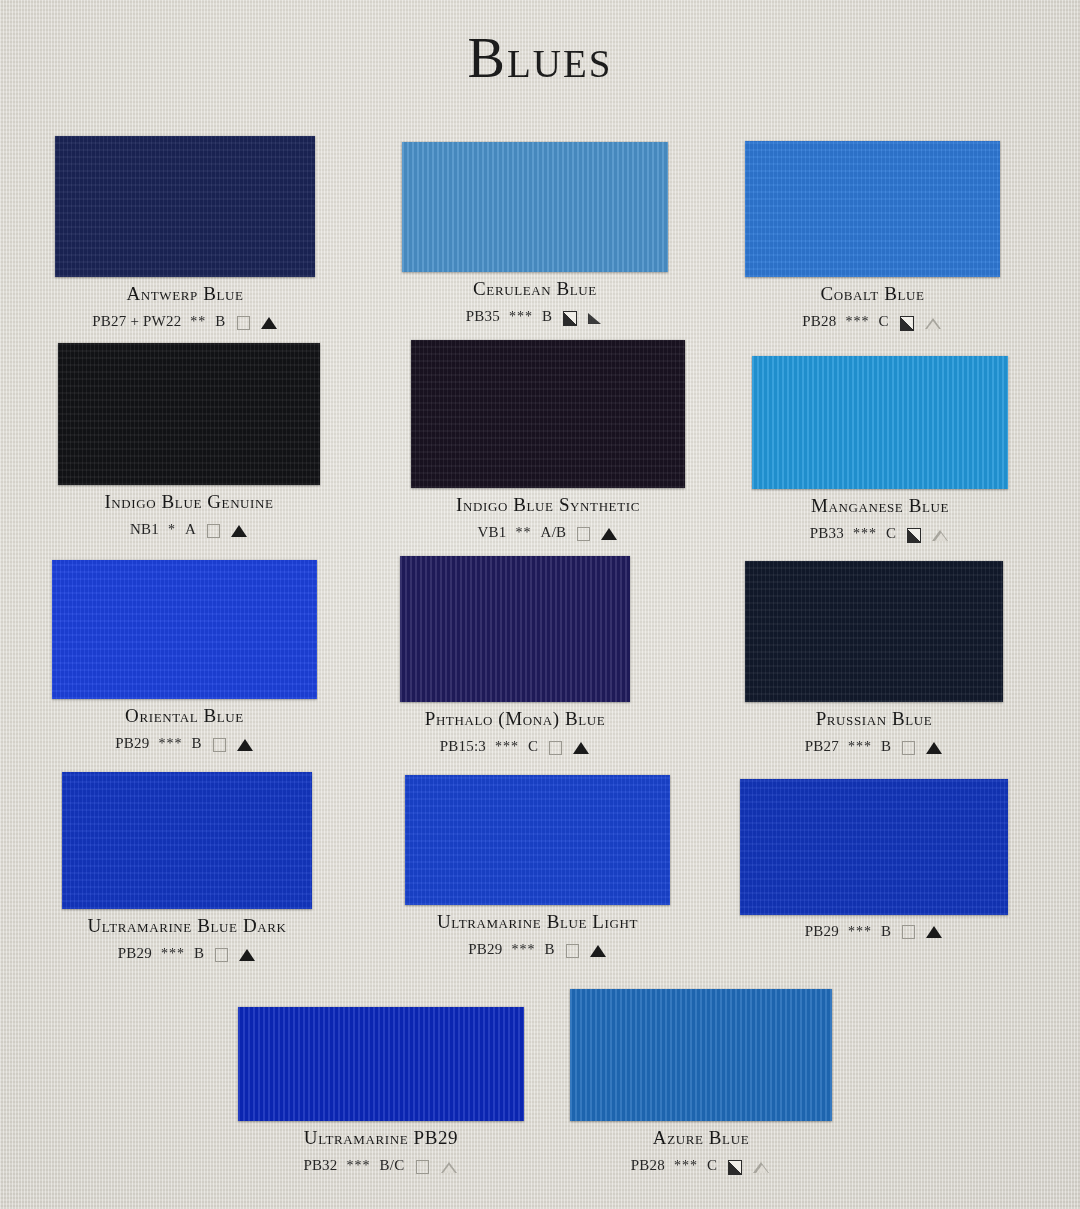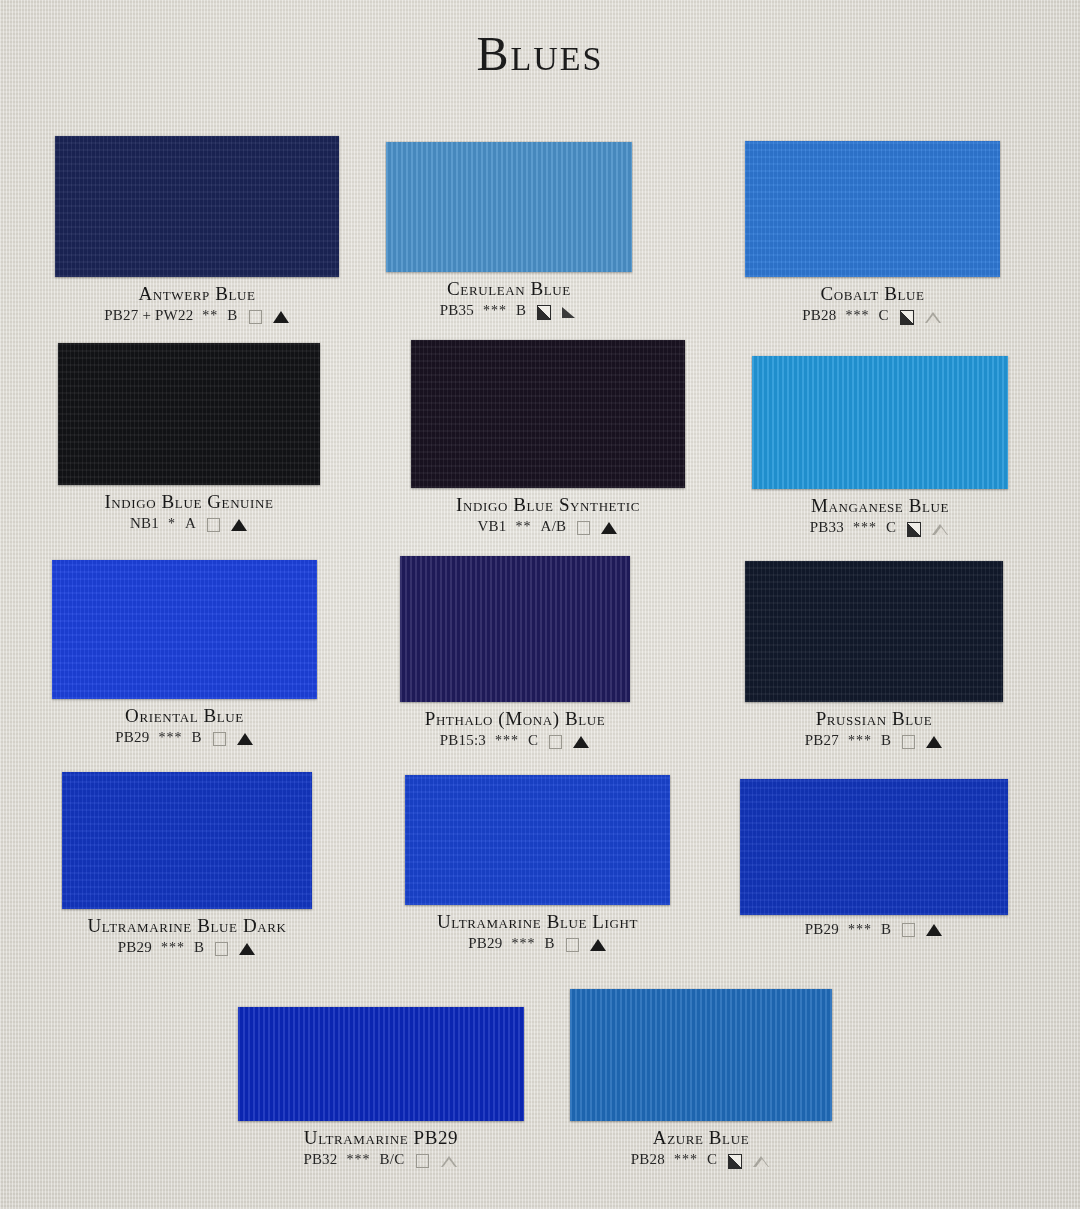--- a/index.html
+++ b/index.html
@@ -28,21 +28,21 @@
     inset: 0;
   }
 
   
   .title {
     position: absolute;
     top: 26px;
     left: 0;
     width: 100%;
     text-align: center;
-    font-size: 48px;
+    font-size: 56px;
     font-variant: small-caps;
     letter-spacing: 2px;
     color: #1c1c1c;
     font-family: "Liberation Serif", "DejaVu Serif", serif;
   }
 
   
   .cell {
     position: absolute;
   }
@@ -70,21 +70,21 @@
     line-height: 1.18;
   }
   .pname {
     font-size: 19px;
     font-variant: small-caps;
     letter-spacing: 0.6px;
     color: #181818;
     white-space: nowrap;
   }
   .pmeta {
-    margin-top: 2px;
+    margin-top: 8px;
     font-size: 15px;
     color: #252525;
     white-space: nowrap;
     display: flex;
     align-items: center;
     justify-content: center;
     gap: 9px;
   }
   .pmeta .pi { letter-spacing: 0.2px; }
   .pmeta .stars { letter-spacing: 1px; font-size: 14px; }
@@ -158,36 +158,36 @@
   }
 </style>
 </head>
 <body>
 
 <div id="paper"></div>
 
 <div id="page">
   <div class="title">Blues</div>
   <div id="grid">
-      <div class="cell" style="left: 55px; top: 136px; width: 284px;">
+      <div class="cell" style="left: 55px; top: 136px; width: 260px;">
         <div class="chip" style="height: 141px; background: rgb(27, 37, 88);">
           <div class="streaks"></div>
         </div>
         <div class="caption">
           <div class="pname">Antwerp Blue</div>
           <div class="pmeta">
             <span class="pi">PB27 + PW22</span>
             <span class="stars">**</span>
             <span class="grade">B</span>
             <span class="sym sym-square-open"></span>
             <span class="sym sym-tri-solid"></span>
           </div>
         </div>
       </div>
-      <div class="cell" style="left: 378px; top: 142px; width: 246px; padding-left: 8px;">
+      <div class="cell" style="left: 402px; top: 142px; width: 266px;">
         <div class="chip vert" style="height: 130px; background: rgb(74, 144, 200);">
           <div class="streaks"></div>
         </div>
         <div class="caption">
           <div class="pname">Cerulean Blue</div>
           <div class="pmeta">
             <span class="pi">PB35</span>
             <span class="stars">***</span>
             <span class="grade">B</span>
             <span class="sym sym-square-half"></span>

